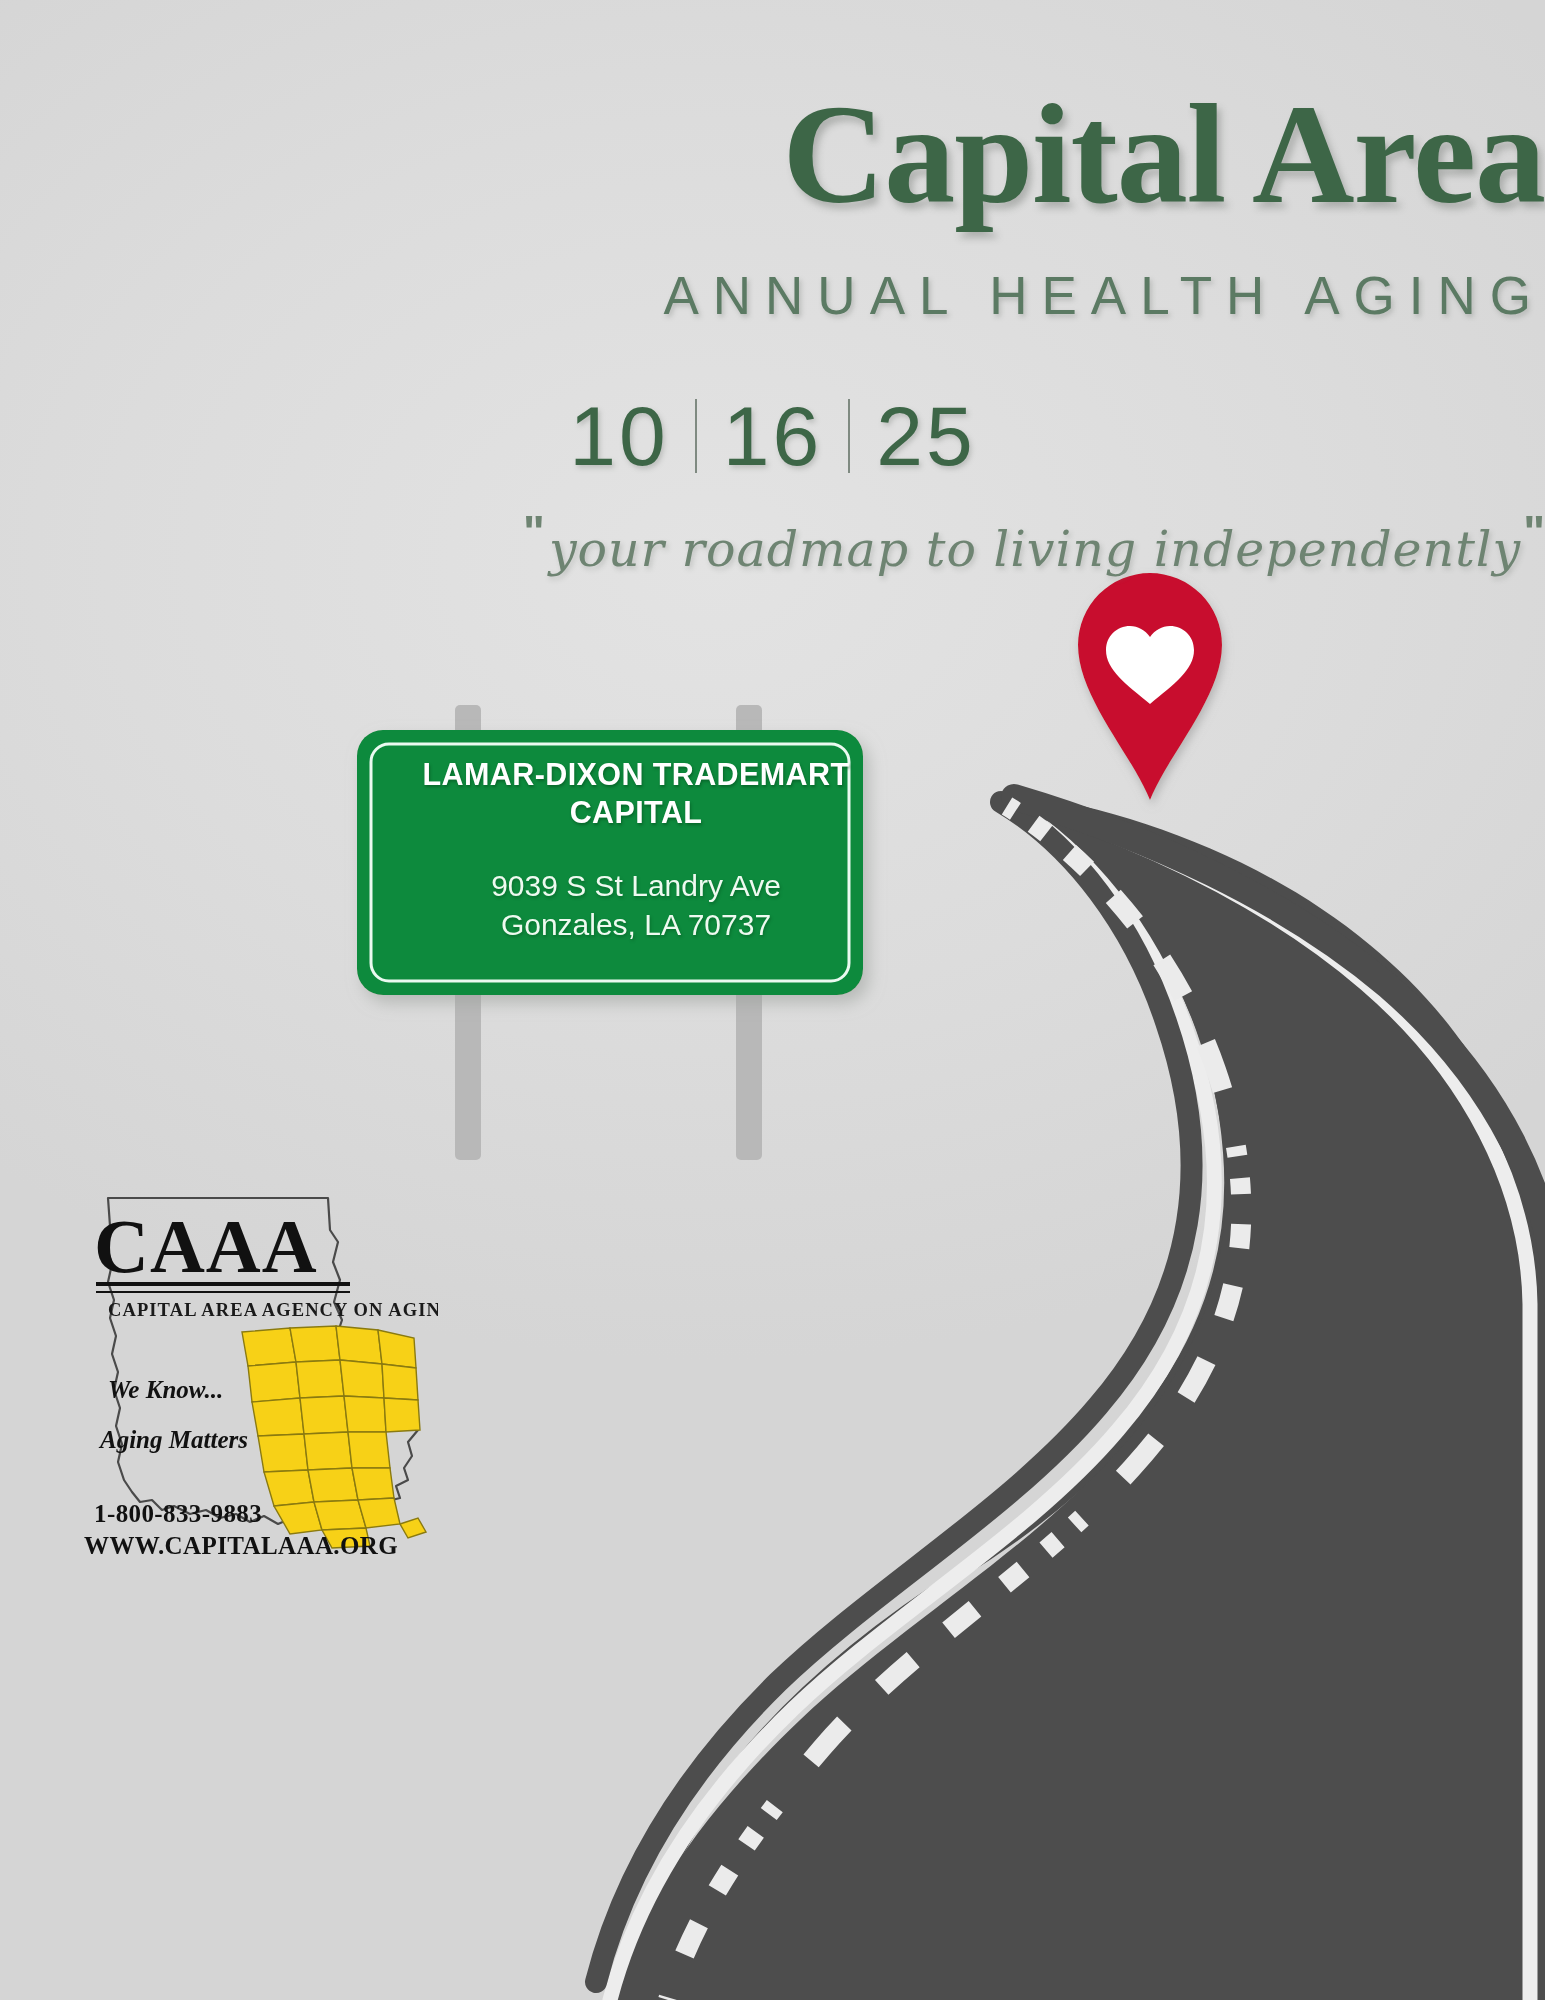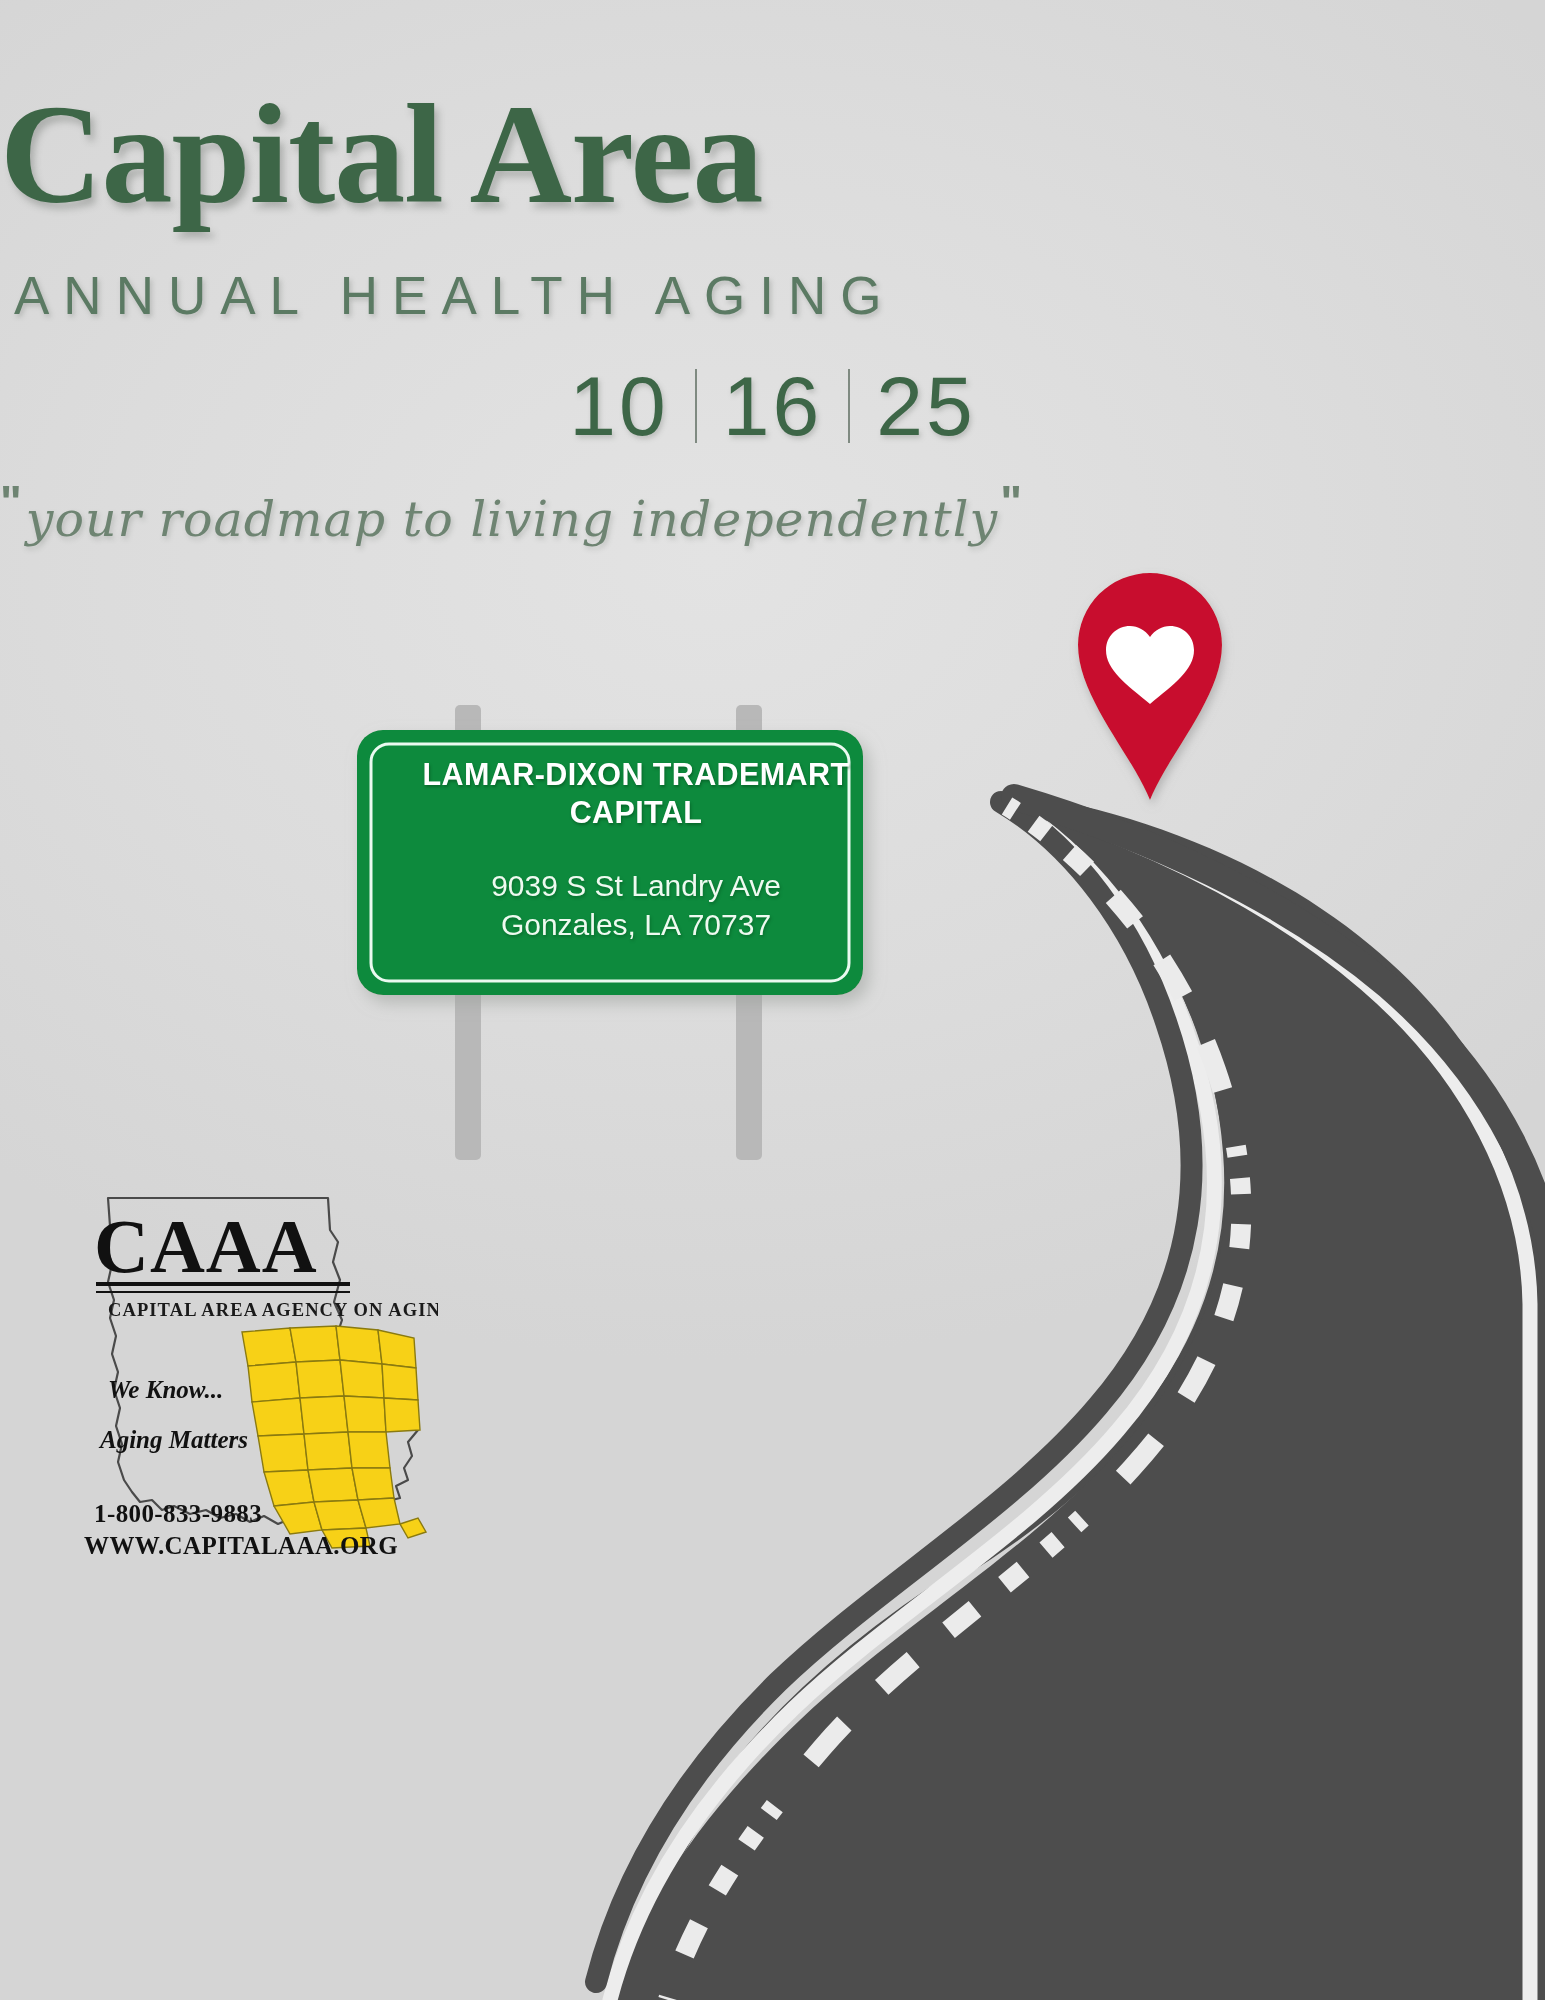--- a/index.html
+++ b/index.html
@@ -12,21 +12,21 @@
   #poster{
     position:absolute;inset:0;width:1545px;height:2000px;overflow:hidden;
     background:
       radial-gradient(ellipse 1100px 800px at 46% 28%, #e3e3e3 0%, #dcdcdc 55%, #d5d5d5 100%);
   }
 
   
   #art{position:absolute;left:0;top:0;width:1545px;height:2000px;}
 
   
-  .head-wrap{position:absolute;left:0;top:0;width:1545px;text-align:left;}
+  .head-wrap{position:absolute;left:0;top:0;width:1545px;text-align:right;}
 
   .title{
     font-family:"Liberation Serif","DejaVu Serif",serif;
     font-weight:700;
     color:#3d6647;
     font-size:142px;
     line-height:1.02;
     letter-spacing:-1px;
     margin:0;
     padding-top:82px;
@@ -40,21 +40,21 @@
     color:#5b7a63;
     font-size:53px;
     letter-spacing:14px;
     margin:38px 0 0 0;
     padding-left:14px;
     text-shadow:2px 3px 5px rgba(120,125,120,.38);
   }
 
   .date-row{
     display:flex;align-items:center;justify-content:center;
-    gap:26px;margin-top:32px;
+    gap:26px;margin-top:62px;
   }
   .date-num{
     font-family:"Liberation Sans",sans-serif;
     font-weight:300;
     color:#3d6647;
     font-size:84px;
     letter-spacing:3px;
     text-shadow:2px 3px 5px rgba(120,125,120,.35);
   }
   .date-sep{

